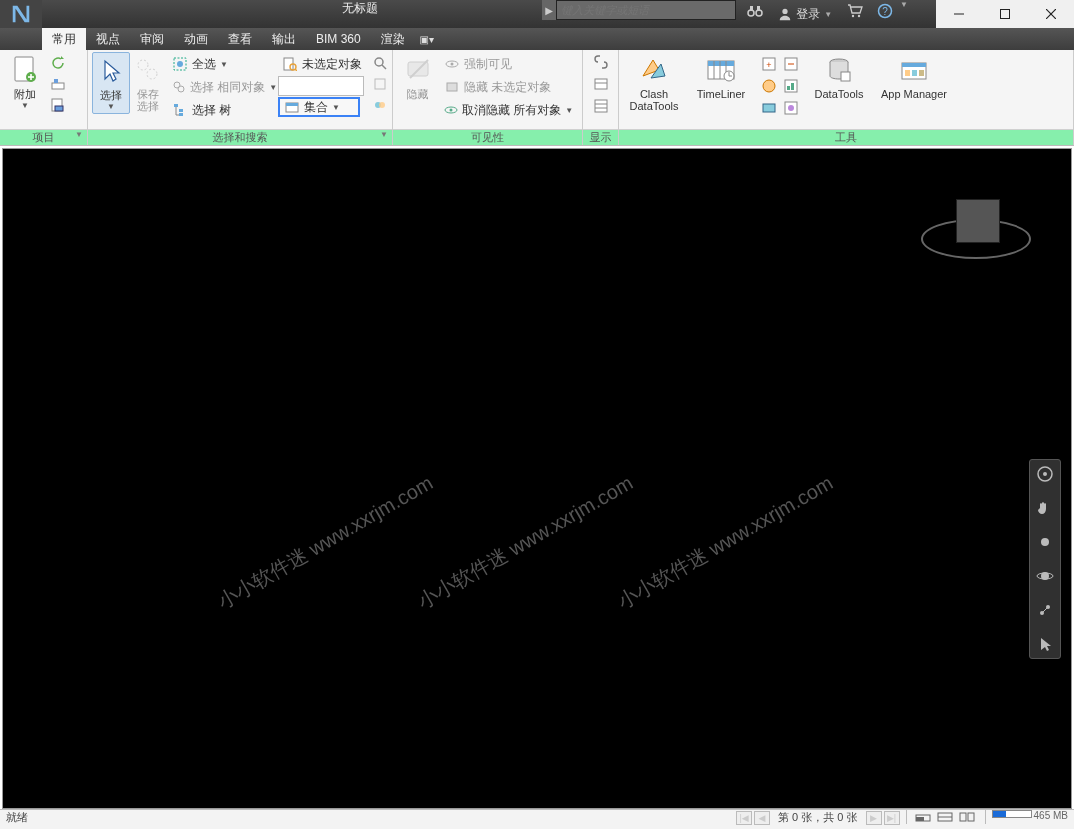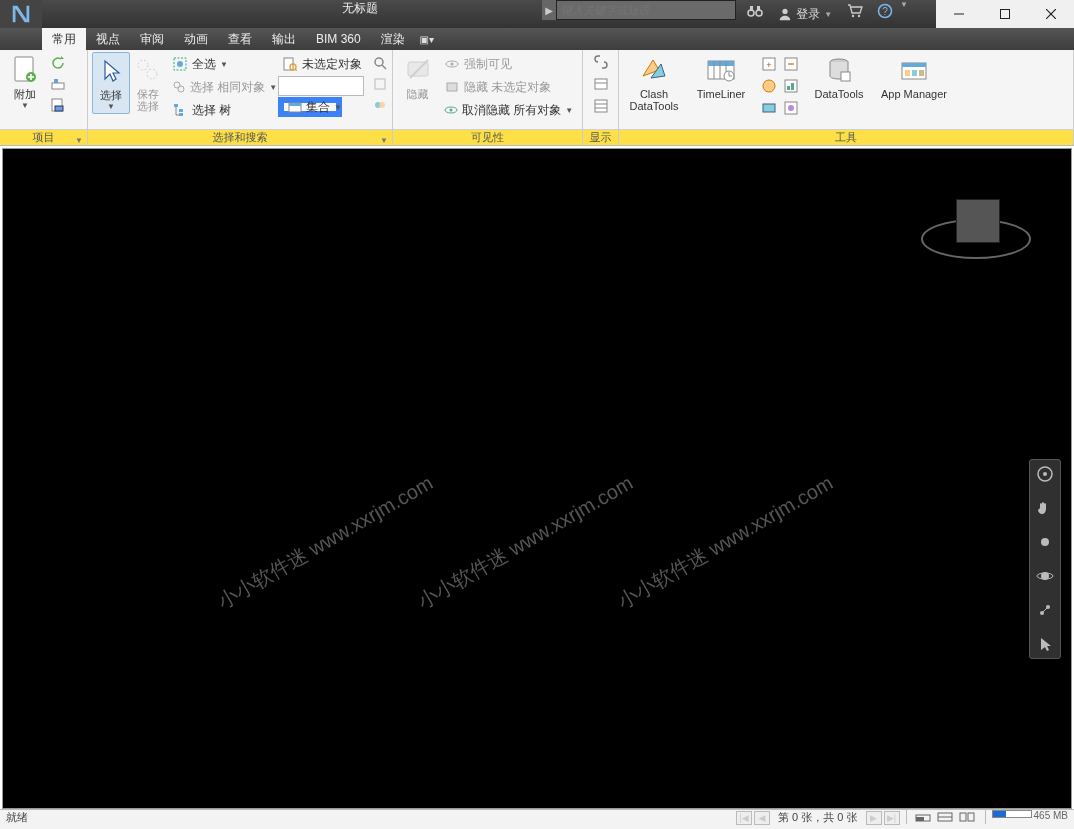--- a/index.html
+++ b/index.html
@@ -17,21 +17,21 @@
 .login-btn .drop{font-size:8px;margin-left:4px;color:#aaa;}
 .sysbtns { display:flex; margin-left:20px; }
 .sysbtn { width:46px; height:28px; display:flex; align-items:center; justify-content:center; color:#222; cursor:pointer;background:#f0f0f0;}
 .menubar { height:22px; background:linear-gradient(#555,#3d3d3d); display:flex; align-items:stretch; padding-left:42px;}
 .menu-tab { padding:0 10px; display:flex; align-items:center; color:#eee; font-size:12px; cursor:pointer;}
 .menu-tab.active { background:#f5f5f5; color:#333; }
 .menu-extra{width:24px;display:flex;align-items:center;justify-content:center;color:#ddd;font-size:10px;}
 .ribbon { height:96px; background:#f5f5f5; border-bottom:1px solid #bbb; display:flex; }
 .panel { border-right:1px solid #ccc; display:flex; flex-direction:column; }
 .panel-body { flex:1; display:flex; align-items:flex-start; padding:2px 4px; }
-.panel-title { height:16px; background:#fde047; border-top:1px solid #d0d0d0; font-size:11px; color:#555; display:flex; align-items:flex-end; justify-content:center; position:relative;}
+.panel-title { height:16px; background:#86efac; border-top:1px solid #d0d0d0; font-size:11px; color:#555; display:flex; align-items:flex-start; justify-content:center; position:relative;}
 .panel-title .drop{position:absolute;right:4px;font-size:8px;color:#777;}
 .big-btn { width:42px; display:flex; flex-direction:column; align-items:center; justify-content:center; padding:2px; cursor:pointer;}
 .big-btn .ico{width:32px;height:32px;display:flex;align-items:center;justify-content:center;}
 .big-btn .lbl{font-size:11px;margin-top:2px;text-align:center;line-height:12px;white-space:pre;}
 .big-btn .drop{font-size:8px;color:#555;margin-top:1px;}
 .big-btn.sel{background:#d8e6f3;border:1px solid #8ab4dd;border-radius:2px;}
 .small-col { display:flex; flex-direction:column; gap:1px; padding:1px 2px;}
 .small-btn { height:22px; display:flex; align-items:center; padding:0 4px; cursor:pointer; white-space:nowrap;}
 .small-btn .ico{width:16px;height:16px;display:flex;align-items:center;justify-content:center;margin-right:4px;}
 .small-btn.disabled{color:#999;}
@@ -234,21 +234,21 @@
           <span class="ico">
               <svg width="14" height="14" viewBox="0 0 14 14">
                 <rect x="1" y="1" width="9" height="12" fill="#fff" stroke="#888"></rect>
                 <circle cx="10" cy="10" r="3" fill="none" stroke="#e7a23a" stroke-width="1.4"></circle>
                 <line x1="12" y1="12" x2="14" y2="14" stroke="#e7a23a" stroke-width="1.4"></line>
               </svg>
             </span>
           <span>未选定对象</span>
         </div>
         <div class="small-btn" style="border:1px solid #bbb;background:#fff;width:86px;height:20px"></div>
-        <div class="small-btn" style="border:6px solid #3b82f6;width:64px;height:20px;background:#f8f8f8">
+        <div class="small-btn" style="border:2px solid #3b82f6;width:82px;height:20px;background:#f8f8f8">
           <span class="ico">
               <svg width="14" height="14" viewBox="0 0 14 14">
                 <rect x="1" y="3" width="12" height="9" fill="#fff" stroke="#888"></rect>
                 <rect x="1" y="3" width="12" height="3" fill="#6ad"></rect>
               </svg>
             </span>
           <span>集合</span>
             <span class="drop">▼</span>
         </div>
       </div>

